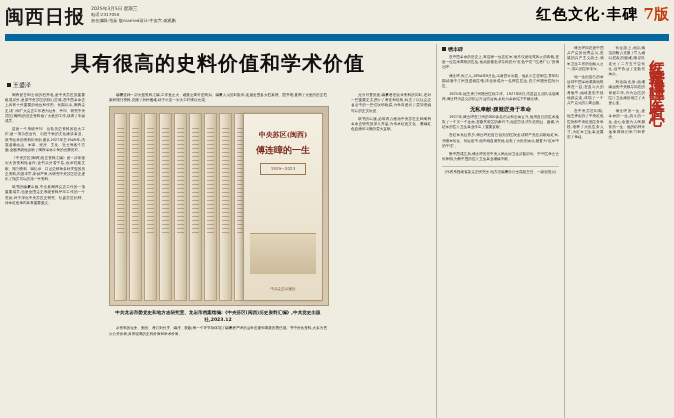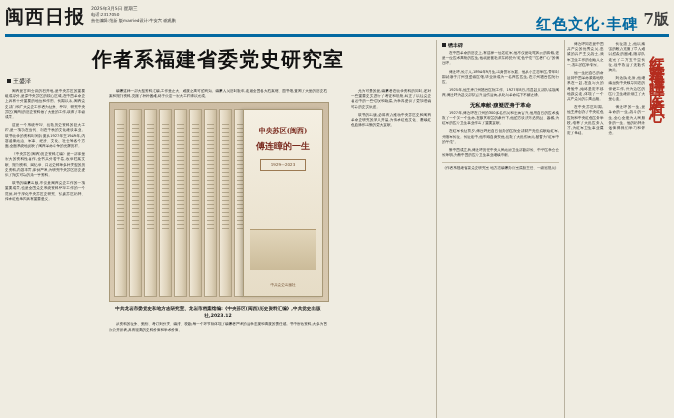--- a/index.html
+++ b/index.html
@@ -13,21 +13,21 @@
     position:relative;
     width:674px;height:418px;
     background:#efece1;
     box-sizing:border-box;
     padding:4px 5px;
   }
   
   .masthead{
     position:relative;
     height:30px;
-    border-bottom:3px solid #0369a1;
+    border-bottom:7px solid #0369a1;
     display:flex;align-items:flex-start;
   }
   .mh-logo{
     font-family:"DejaVu Serif","Liberation Serif",serif;
     font-weight:bold;
     font-size:19px;
     color:#1a1a1a;
     letter-spacing:1px;
     line-height:24px;
     padding-right:6px;
@@ -40,27 +40,26 @@
     min-width:120px;
   }
   .mh-meta .line1{font-size:4.6px;}
   .mh-right{
     margin-left:auto;
     display:flex;align-items:center;gap:5px;
     padding-top:1px;
   }
   .mh-red{
     font-family:"DejaVu Serif","Liberation Serif",serif;
-    font-size:15px;font-weight:bold;color:#0369a1;
+    font-size:15px;font-weight:bold;color:#000000;
     letter-spacing:1px;
-    margin-top:10px;
   }
   .mh-pg{
     font-family:"DejaVu Serif","Liberation Serif",serif;
-    font-size:15px;font-weight:bold;color:#404040;
+    font-size:15px;font-weight:bold;color:#c2410c;
   }
   
   .body{
     display:flex;
     height:382px;
     margin-top:3px;
   }
   .zone-left{
     width:432px;
     border-right:1px solid #b9b2a0;
@@ -229,21 +228,21 @@
     </div>
     <div class="mh-right">
       <div class="mh-red">红色文化·丰碑</div>
       <div class="mh-pg">7版</div>
     </div>
   </div>
 
   <div class="body">
 
     <div class="zone-left">
-      <div class="headline">作者系福建省委党史研究室</div>
+      <div class="headline">具有很高的史料价值和学术价值</div>
       <div class="byline">
         <span class="sq"></span><span>王盛泽</span>
       </div>
 
       <div class="cols">
         <div class="col c-w1">
           <p>闽西是古田会议的召开地,是中央苏区的重要组成部分,是原中央苏区的核心区域,在中国革命史上具有十分重要的地位和作用。长期以来,闽西党史部门和广大党史工作者为征集、整理、研究中央苏区(闽西)的历史资料做了大量的工作,取得了丰硕成果。</p>
           <p>这是一个系统整理、抢救历史资料的巨大工程,是一项功在当代、利在千秋的文化建设事业。该书收录的资料时间跨度从1927年至1949年,内容涵盖政治、军事、经济、文化、社会等各个方面,全面系统地反映了闽西革命斗争的光辉历程。</p>
           <p>《中央苏区(闽西)历史资料汇编》是一部体量宏大的资料性著作,全书共分若干卷,收录档案文献、报刊资料、回忆录、口述史料等多种类型的历史资料,内容丰富,体例严谨,为研究中央苏区历史提供了翔实可靠的第一手资料。</p>
           <p>该书的编纂出版,不仅是闽西党史工作的一项重要成果,也是全国党史系统资料整理工作的一个范例,对于深化中央苏区史研究、弘扬苏区精神、传承红色基因具有重要意义。</p>

